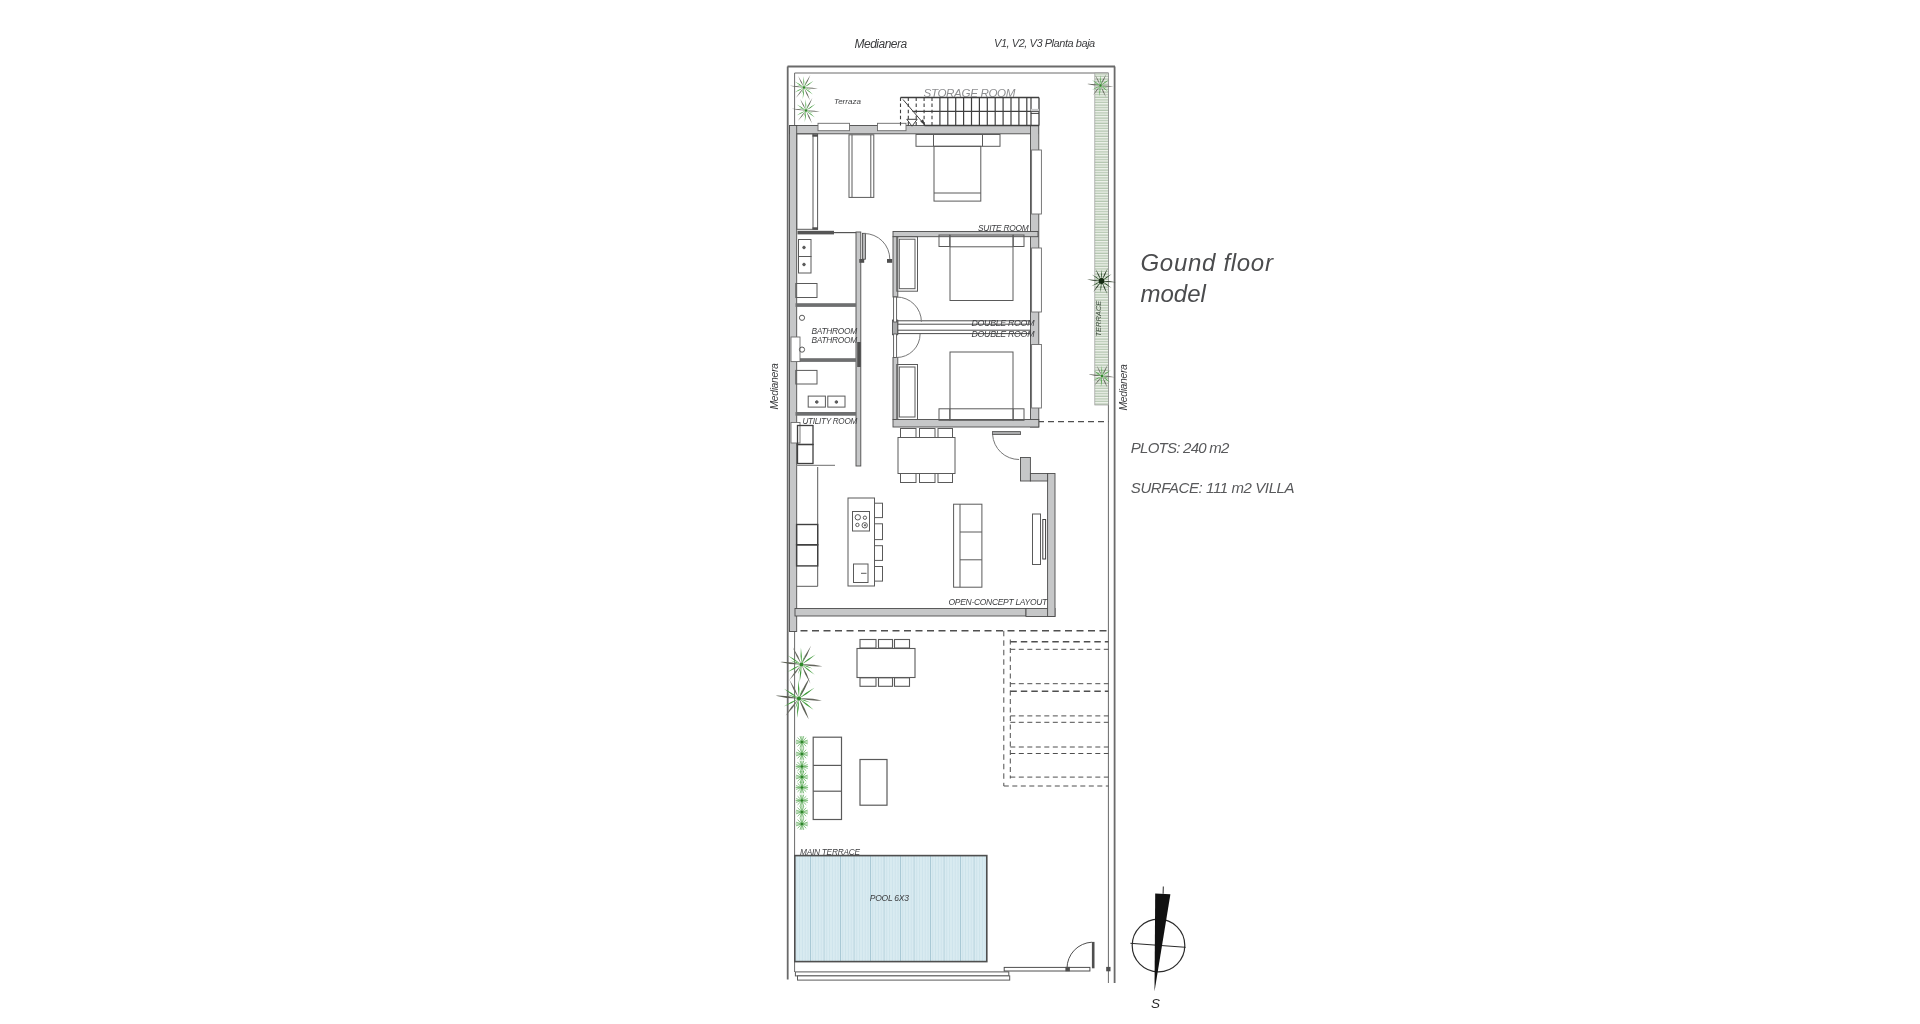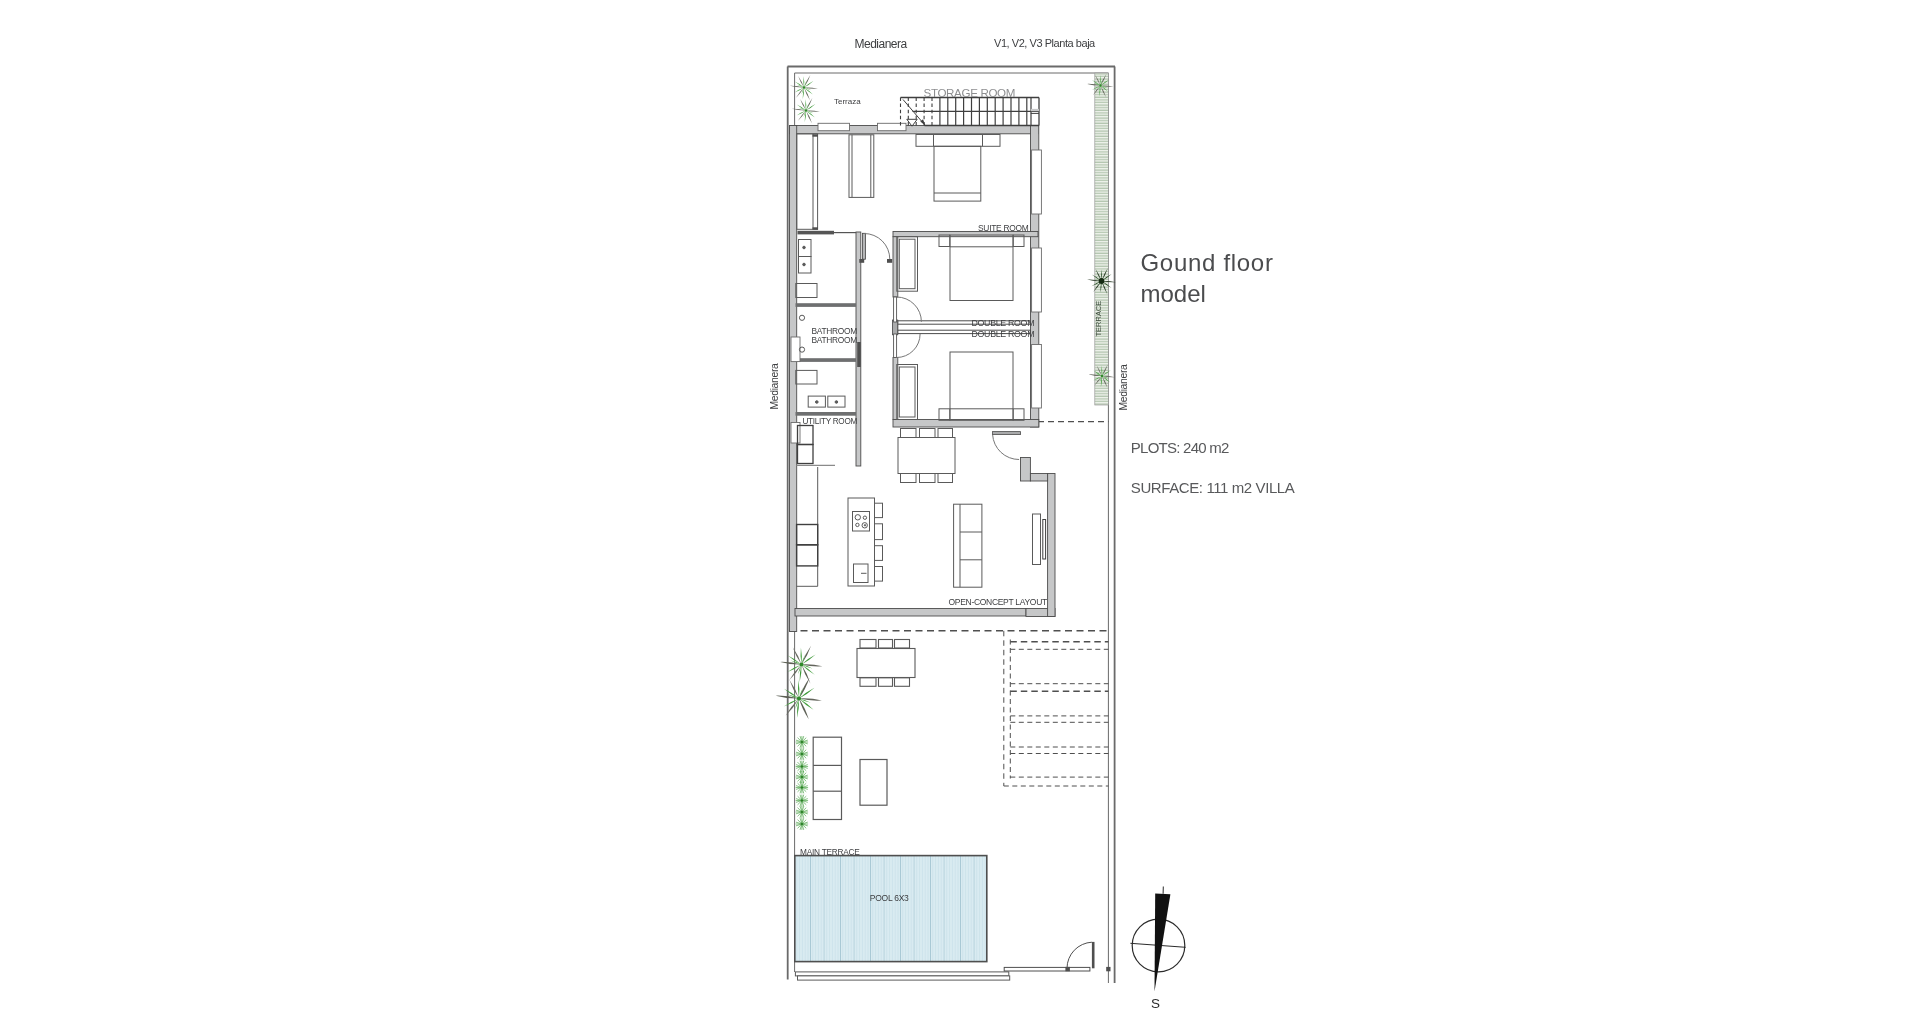--- a/index.html
+++ b/index.html
@@ -1,16 +1,16 @@
 <!DOCTYPE html>
 <html><head>
 <meta charset="utf-8">
 <style>
   html,body{margin:0;padding:0;background:#ffffff;}
-  .page{position:relative;width:1888px;height:1024px;font-family:"Liberation Sans",sans-serif;}
+  .page{position:relative;width:1888px;height:1024px;font-family:"Liberation Sans",sans-serif;font-style:italic;}
   svg{position:absolute;left:0;top:0;}
   .lbl{fill:#3d3e40;font-family:"Liberation Sans",sans-serif;}
 </style>
 </head>
 <body>
 <div class="page">
 <svg width="1920" height="1024" viewBox="0 0 1920 1024">
 <defs>
 
   <pattern id="pool" width="30" height="8" patternUnits="userSpaceOnUse">

